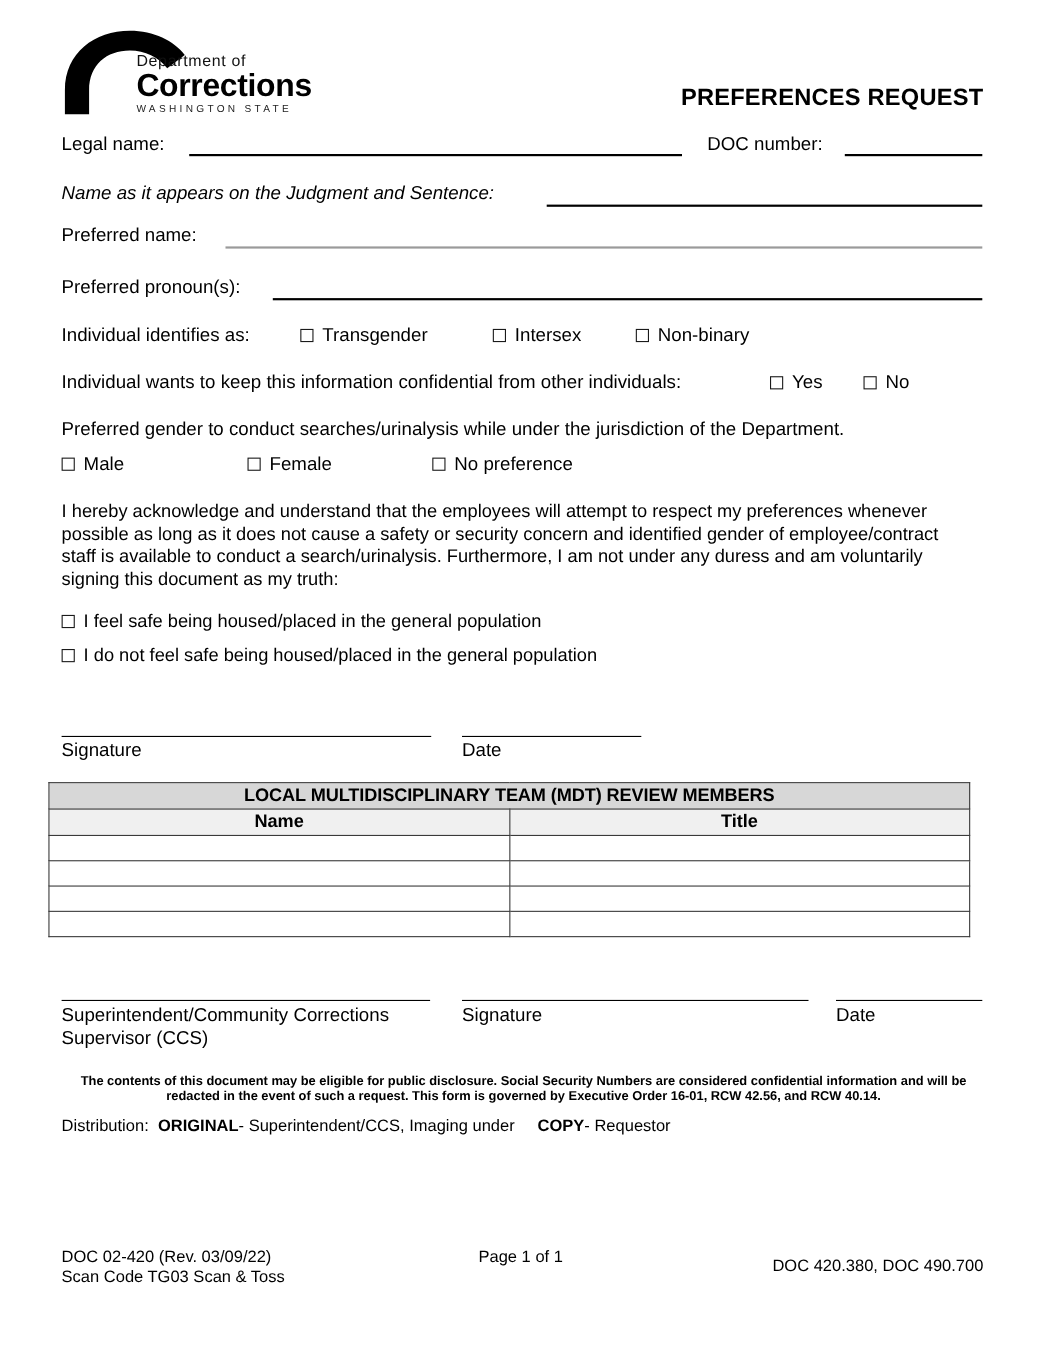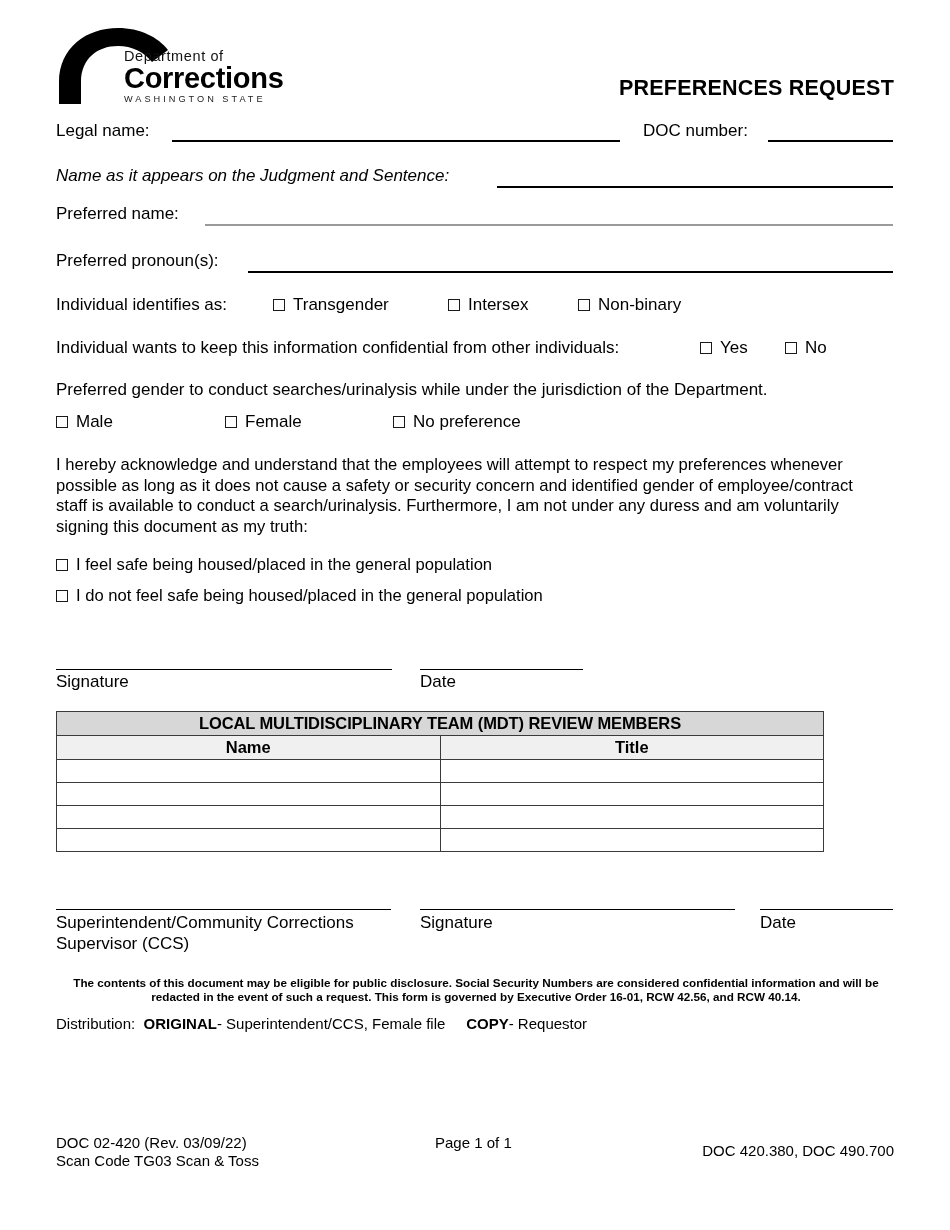--- a/index.html
+++ b/index.html
@@ -132,23 +132,23 @@
     left: 56px;
     width: 832px;
     font-size: 16.6px;
     line-height: 20.5px;
     text-align: left;
   }
 
   
   .mdt {
     position: absolute;
-    left: 56px;
+    left: 44px;
     top: 711px;
-    width: 768px;
+    width: 838px;
     border-collapse: collapse;
     table-layout: fixed;
   }
   .mdt td, .mdt th {
     border: 1.6px solid #3a3a3a;
     padding: 0;
     margin: 0;
   }
   .mdt .hdr {
     background: #d7d7d7;
@@ -320,21 +320,21 @@
 
   <div class="uline thin" style="left:420px; top:909px; width:315px;"></div>
   <div class="ftext" style="position:absolute; left:420px; top:912px;">Signature</div>
 
   <div class="uline thin" style="left:760px; top:909px; width:133px;"></div>
   <div class="ftext" style="position:absolute; left:760px; top:912px;">Date</div>
 
   <div class="small-bold" style="top:976px;text-align:center;">The contents of this document may be eligible for public disclosure.  Social Security Numbers are considered confidential information and will be redacted in the event of such a request.  This form is governed by Executive Order 16-01, RCW 42.56, and RCW 40.14.</div>
 
   <div class="dist" style="top:1015px;">
-    <span class="lbl-inline">Distribution:</span><span>&nbsp;&nbsp;</span><b class="lbl-inline">ORIGINAL</b><span class="lbl-inline"> - Superintendent/CCS, Female file</span><span>&nbsp;&nbsp;&nbsp;&nbsp;&nbsp;</span><b class="lbl-inline">COPY</b><span class="lbl-inline"> - Requestor</span>
+    <span class="lbl-inline">Distribution:</span><span>&nbsp;&nbsp;</span><b class="lbl-inline">ORIGINAL</b><span class="lbl-inline"> - Superintendent/CCS, Imaging under</span><span>&nbsp;&nbsp;&nbsp;&nbsp;&nbsp;</span><b class="lbl-inline">COPY</b><span class="lbl-inline"> - Requestor</span>
   </div>
 
   <div class="footer">
     <div class="fl">DOC 02-420 (Rev. 03/09/22)</div>
     <div class="fl2">Scan Code TG03 Scan &amp; Toss</div>
     <div class="fc">Page 1 of 1</div>
     <div class="fr">DOC 420.380, DOC 490.700</div>
   </div>
 
 </div>

